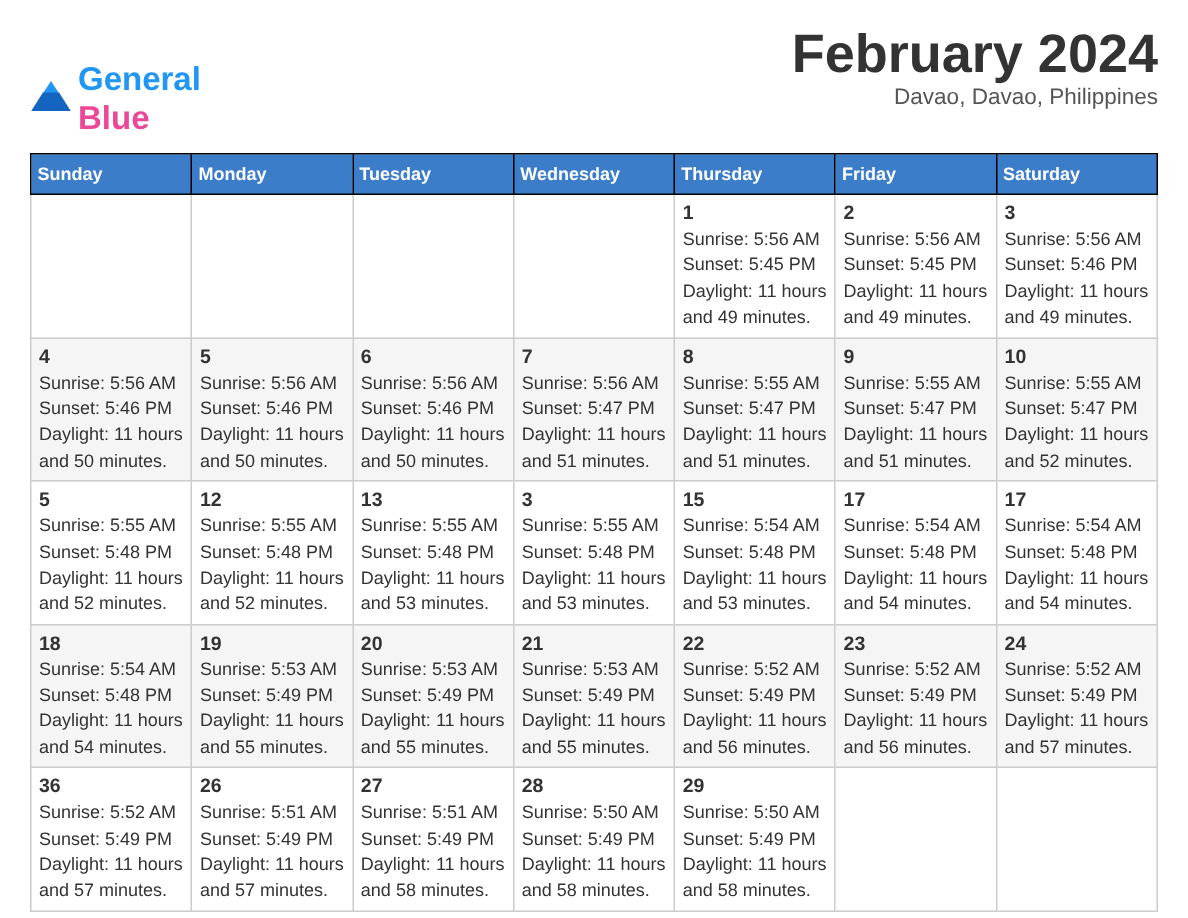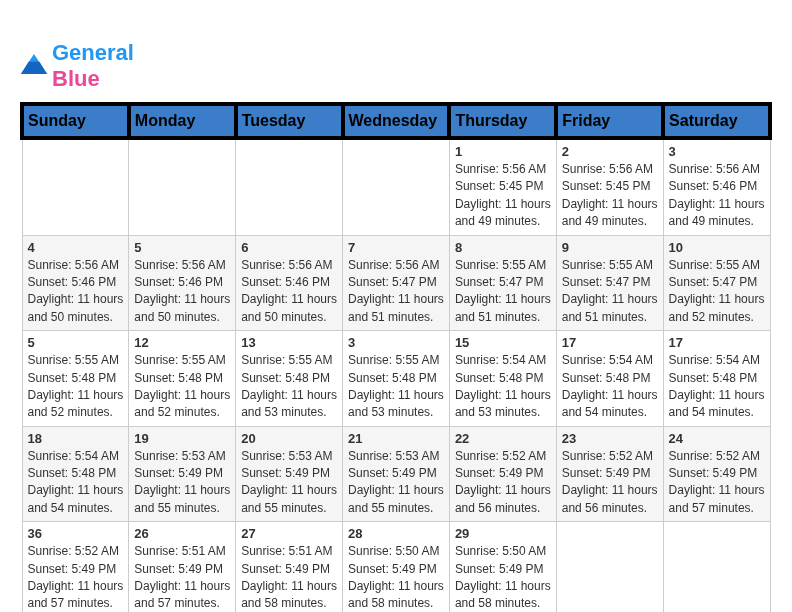--- a/index.html
+++ b/index.html
@@ -47,26 +47,26 @@
       font-size: 15px;
       color: #555;
     }
     table {
       width: 100%;
       border-collapse: collapse;
       table-layout: fixed;
     }
     thead tr th {
       background: #3B7DC8;
-      color: #000000;
-      font-size: 16px;
+      color: #ffffff;
+      font-size: 12px;
       font-weight: bold;
       padding: 6px 4px;
       text-align: left;
-      border: 4px solid #000000;
+      border: 1px solid #000000;
     }
     tbody tr td {
       border: 1px solid #ccc;
       vertical-align: top;
       padding: 4px 5px;
       height: 88px;
       font-size: 10.5px;
       color: #333;
       background: #fff;
     }
@@ -94,20 +94,24 @@
       <polygon points="17,0 34,26 0,26" fill="#2196F3"></polygon>
       <polygon points="10,10 24,10 34,26 0,26" fill="#1565C0"></polygon>
     </svg>
     <div>
       <div class="logo-text">
         <span>General</span><br>
         <span style="color:#ec4899;">Blue</span>
       </div>
     </div>
   </div>
+  <div class="title-area">
+    <div class="month-title">February 2024</div>
+    <div class="subtitle">Davao, Davao, Philippines</div>
+  </div>
 </div>
 
 <table>
   <thead>
     <tr id="header-row">
     <th>Sunday</th>
         <th>Monday</th>
         <th>Tuesday</th>
         <th>Wednesday</th>
         <th>Thursday</th>

